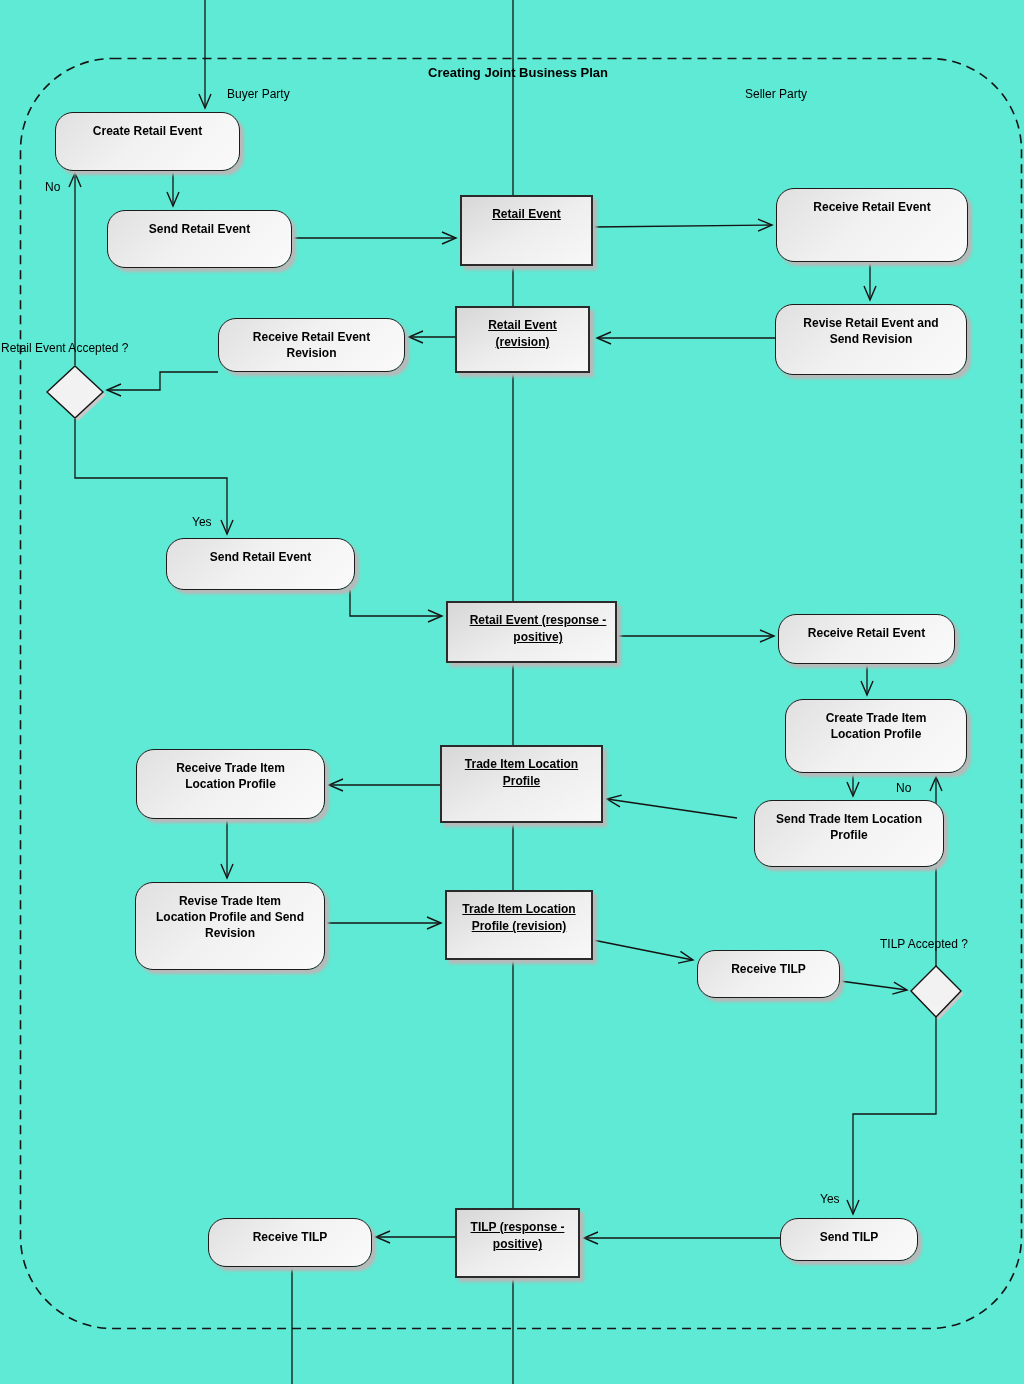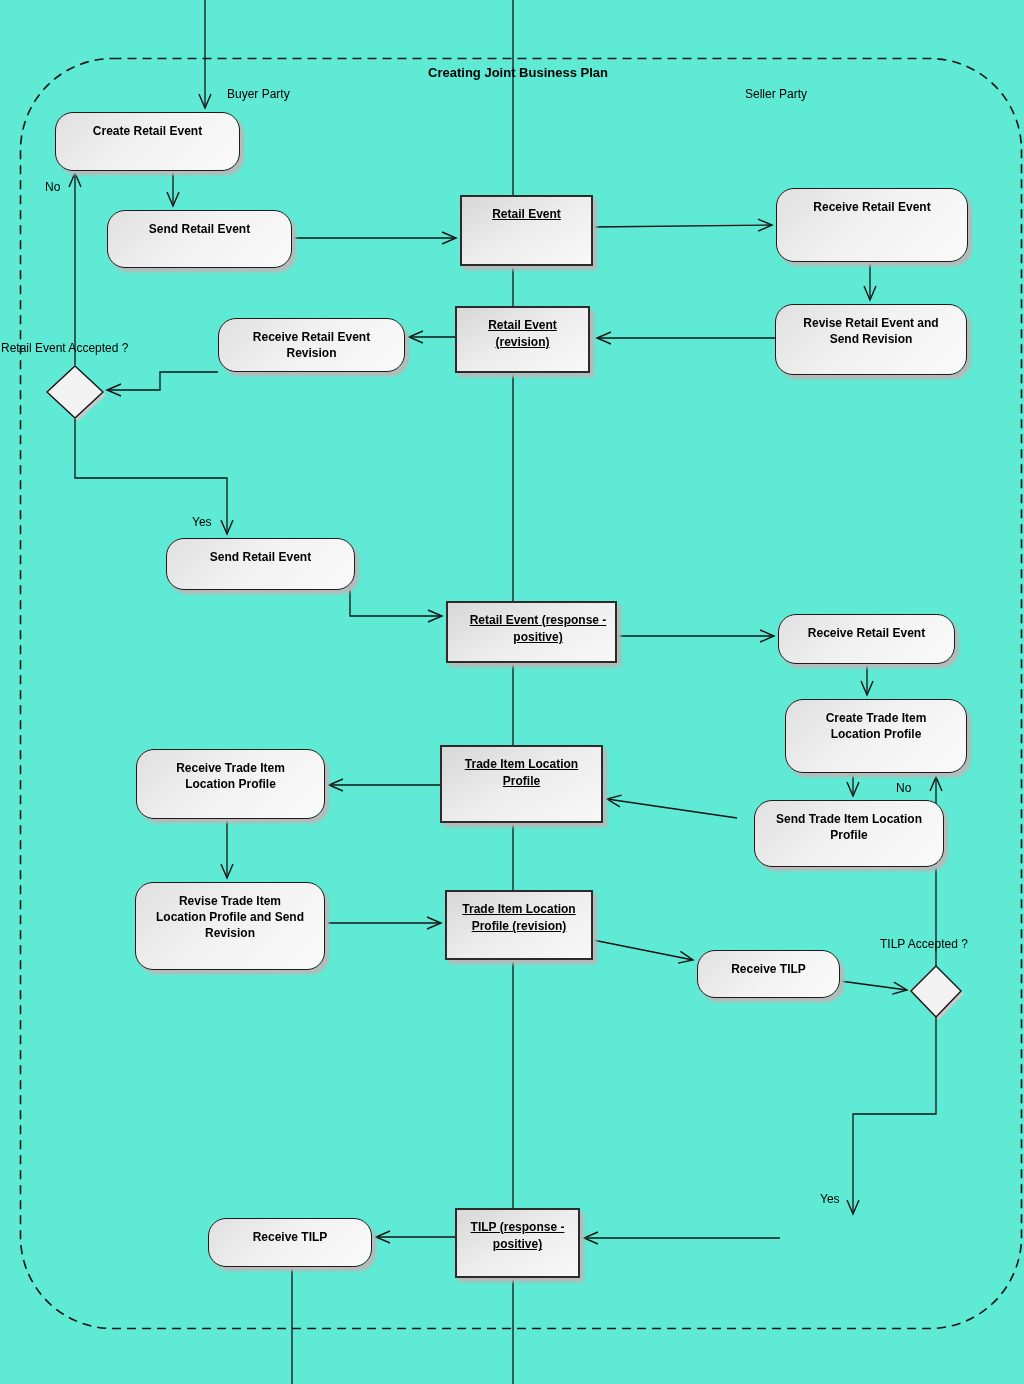--- a/index.html
+++ b/index.html
@@ -106,20 +106,21 @@
 
   <div class="node activity" style="left:776px;top:188px;width:192px;height:74px;">Receive Retail Event</div>
   <div class="node activity" style="left:775px;top:304px;width:192px;height:71px;">Revise Retail Event and
 Send Revision</div>
   <div class="node activity" style="left:778px;top:614px;width:177px;height:50px;">Receive Retail Event</div>
   <div class="node activity" style="left:785px;top:699px;width:182px;height:74px;">Create Trade Item
 Location Profile</div>
   <div class="node activity" style="left:737px;top:800px;width:190px;height:67px;margin-left:17px;">Send Trade Item Location
 Profile</div>
   <div class="node activity" style="left:697px;top:950px;width:143px;height:48px;">Receive TILP</div>
+  <div class="node activity" style="left:780px;top:1218px;width:138px;height:43px;">Send TILP</div>
 
   <div class="node objectbox" style="left:460px;top:195px;width:133px;height:71px;">Retail Event</div>
   <div class="node objectbox" style="left:455px;top:306px;width:135px;height:67px;">Retail Event
 (revision)</div>
   <div class="node objectbox" style="left:446px;top:601px;width:171px;height:62px;padding-left:17px;">Retail Event (response -
 positive)</div>
   <div class="node objectbox" style="left:440px;top:745px;width:163px;height:78px;">Trade Item Location
 Profile</div>
   <div class="node objectbox" style="left:445px;top:890px;width:148px;height:70px;">Trade Item Location
 Profile (revision)</div>

